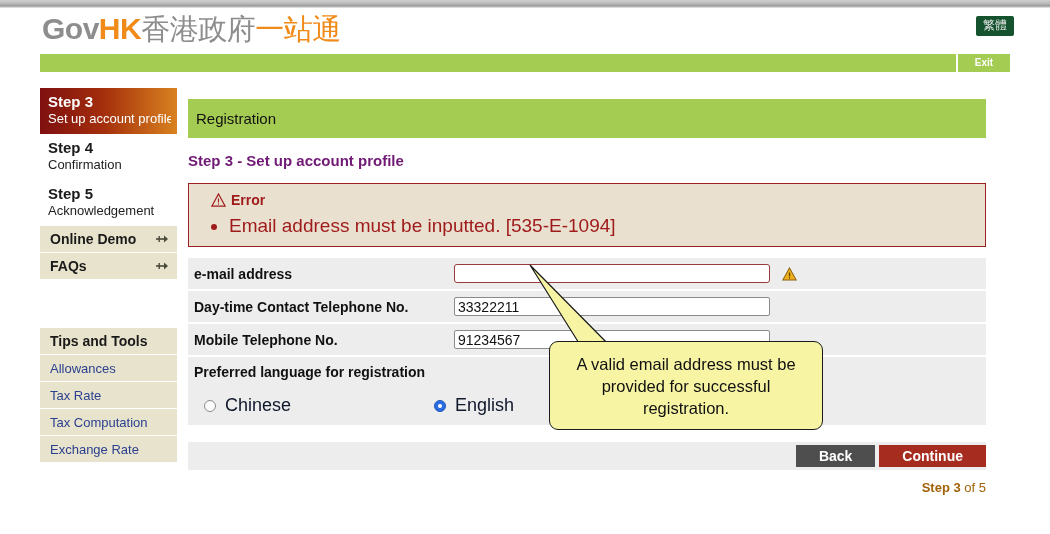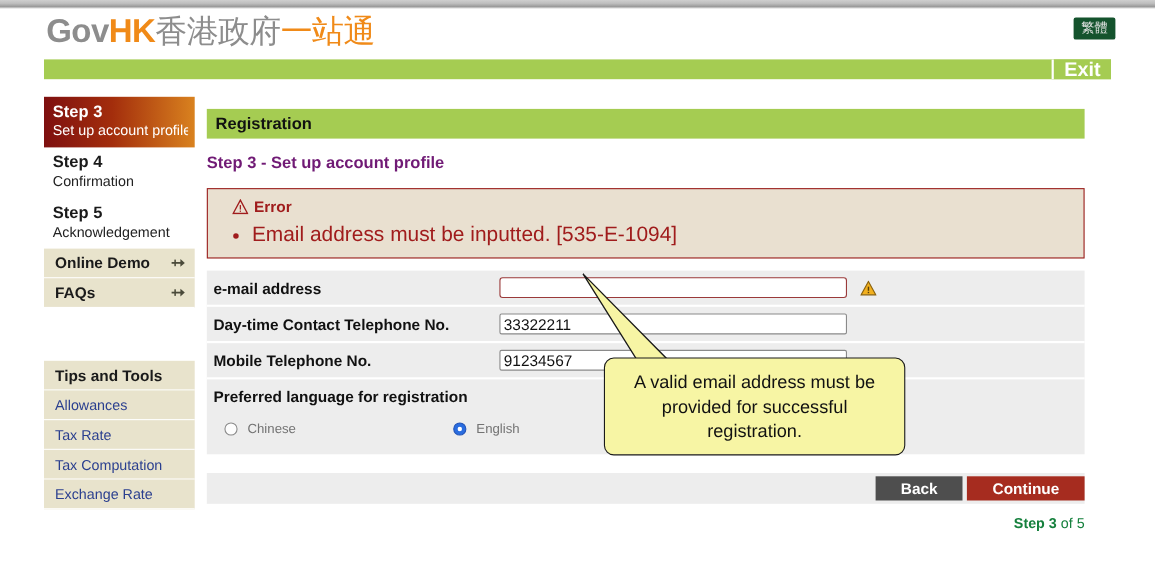--- a/index.html
+++ b/index.html
@@ -46,21 +46,21 @@
   
   .green-bar {
     position: absolute; left: 40px; top: 54px;
     width: 970px; height: 18px;
     background: #a5cc52;
   }
   .exit-btn {
     position: absolute; right: 40px; top: 54px;
     width: 54px; height: 18px;
     background: #a5cc52;
-    color: #ffffff; font-weight: bold; font-size: 18px;
+    color: #ffffff; font-weight: bold; font-size: 10px;
     line-height: 18px; text-align: center;
     border-left: 2px solid #ffffff;
     cursor: pointer;
   }
 
   
   .sidebar {
     position: absolute; left: 40px; top: 88px;
     width: 137px;
   }
@@ -93,24 +93,24 @@
     height: 27px;
     display: flex; align-items: center;
     padding: 0 8px 0 10px;
     font-size: 13px; color: #2a3f8f;
     cursor: pointer;
   }
 
   
   .main { position: absolute; left: 188px; top: 99px; width: 798px; }
   .page-hdr {
-    background: #a5cc52; height: 27px;
+    background: #a5cc52; height: 39px;
     display: flex; align-items: center;
     padding-left: 8px;
-    font-size: 15px; font-weight: bold; color: #111111;
+    font-size: 15px; font-weight: normal; color: #111111;
   }
   .sub-hdr {
     margin-top: 14px;
     font-size: 15px; font-weight: bold; color: #701a75;
   }
 
   
   .err-box {
     margin-top: 14px;
     background: #e9e0d0;
@@ -144,21 +144,21 @@
     padding: 0 3px;
     border-radius: 2px;
   }
   .tinput.err { border: 1px solid #9a3a3a; border-radius: 3px; }
   .warn-ico { margin-left: 12px; width: 15px; height: 14px; }
 
   .lang-block { background: #ededed; padding: 7px 0 0 6px; height: 68px; }
   .lang-title { font-size: 14px; font-weight: bold; color: #111111; }
   .radio-row { display: flex; align-items: center; margin-top: 15px; }
   .radio-opt { display: flex; align-items: center; cursor: pointer; }
-  .radio-opt .rlabel { font-size: 12px; color: #737373; margin-left: 9px; }
+  .radio-opt .rlabel { font-size: 18px; color: #0f172a; margin-left: 9px; }
   .radio-opt:first-child { margin-left: 10px; }
   .radio-opt:last-child { margin-left: 143px; }
   .rad {
     width: 12px; height: 12px; border-radius: 50%;
     border: 1px solid #8b8b8b; background: #fdfdfd;
     flex: 0 0 auto; position: relative;
   }
   .rad.on { border: 1px solid #2254b8; background: #2a6de0; }
   .rad.on::after {
     content: ""; position: absolute; left: 3px; top: 3px;
@@ -176,27 +176,27 @@
   .btn {
     height: 22px; min-width: 54px;
     color: #ffffff; font-weight: bold; font-size: 14px;
     display: flex; align-items: center; justify-content: center;
     padding: 0 23px; cursor: pointer;
   }
   .btn-back { background: #4e4e4e; margin-right: 4px; }
   .btn-continue { background: #a62c1f; }
   .step-count {
     margin-top: 10px; text-align: right;
-    font-size: 13px; color: #15803d;
+    font-size: 13px; color: #a16207;
   }
   .step-count b { font-weight: bold; }
 
   
   .callout-wrap {
-    position: absolute; left: 520px; top: 242px;
+    position: absolute; left: 520px; top: 258px;
     width: 320px; height: 180px;
     pointer-events: none;
   }
   .callout-box {
     position: absolute; left: 29px; top: 83px;
     width: 274px; height: 89px;
     background: #f7f5a4;
     border: 1px solid #1a1a1a;
     border-radius: 9px;
     display: flex; align-items: center; justify-content: center;

